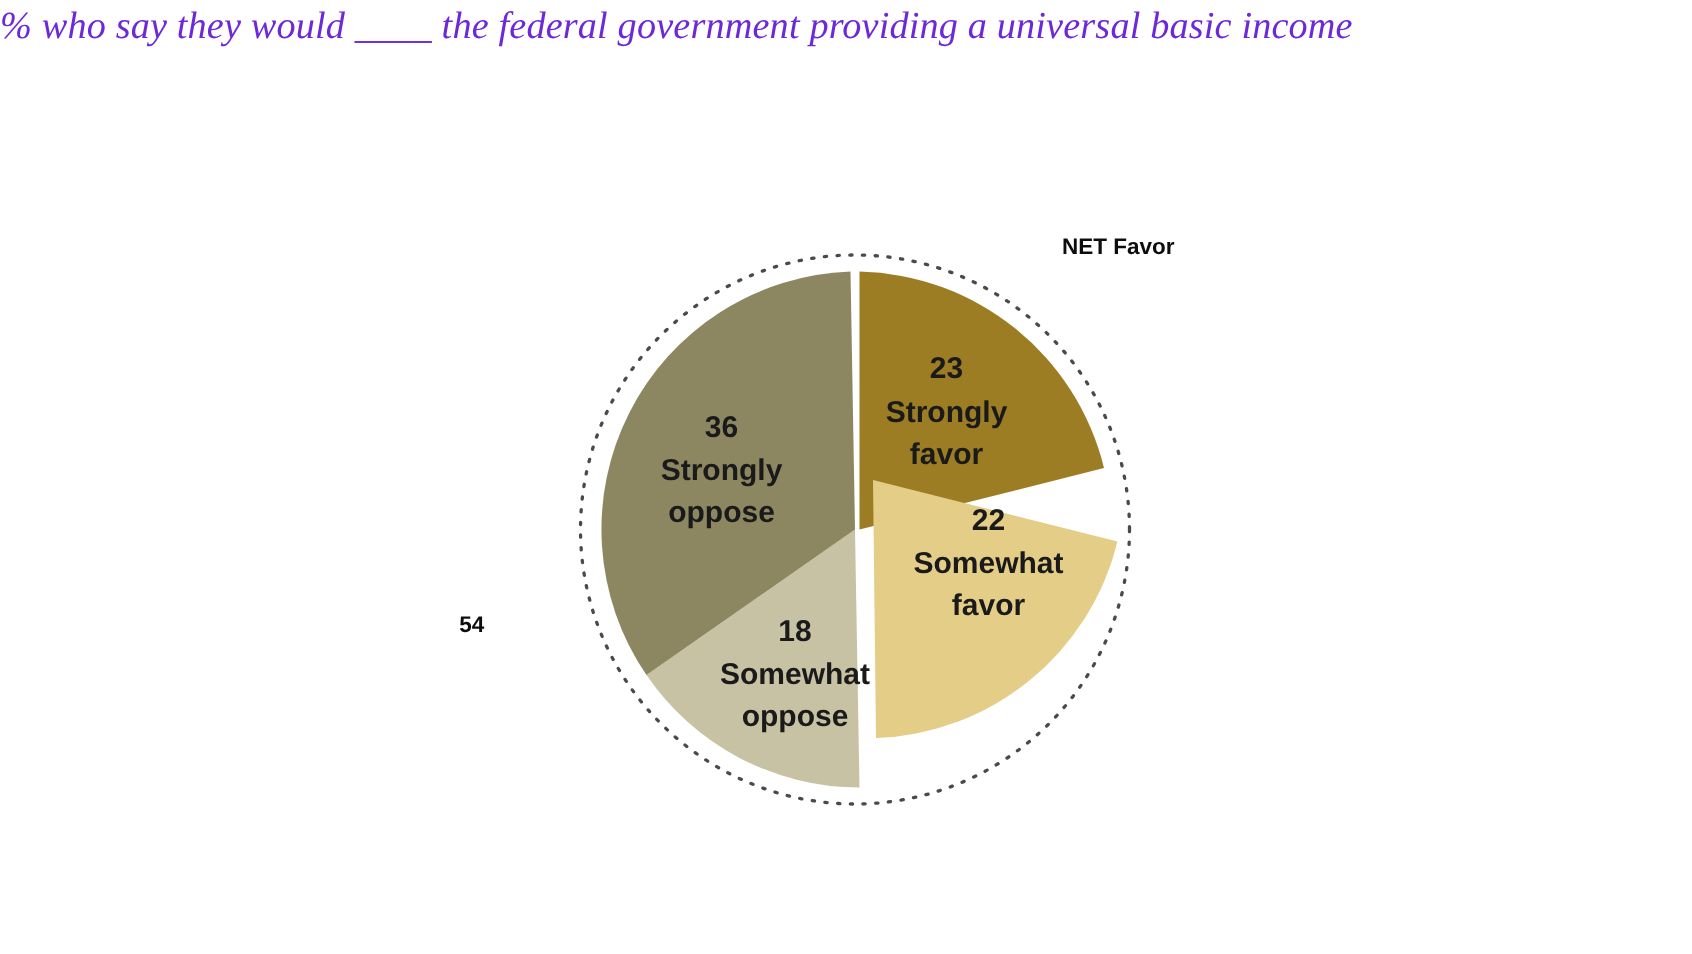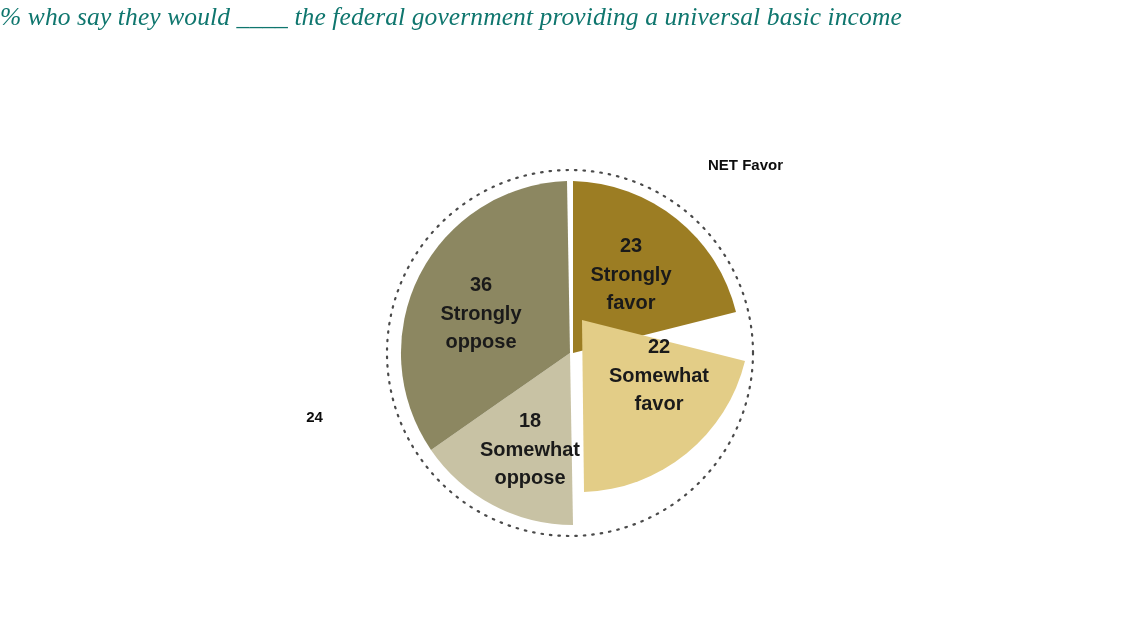--- a/index.html
+++ b/index.html
@@ -17,21 +17,21 @@
 
   #chart-title {
     position: absolute;
     left: 0px;
     top: 2px;
     width: 1080px;
     font-family: "Liberation Serif", serif;
     font-style: italic;
     font-size: 25.5px;
     line-height: 30px;
-    color: #0f766e;
+    color: #6d28d9;
     letter-spacing: 0.1px;
   }
 
   #pie-wrap {
     position: absolute;
     left: 380px;
     top: 168px;
     width: 380px;
     height: 370px;
     font-weight: bold;
@@ -113,14 +113,14 @@
       <text class="slice-label" x="101" y="180">oppose</text>
     </g>
   </svg>
 </div>
 
 <div class="net-label" id="net-favor-label">
   <div>NET Favor</div>
 </div>
 
 <div class="net-label" id="net-oppose-label">
-  <div>24</div>
+  <div>54</div>
 </div>
 
 </body></html>

